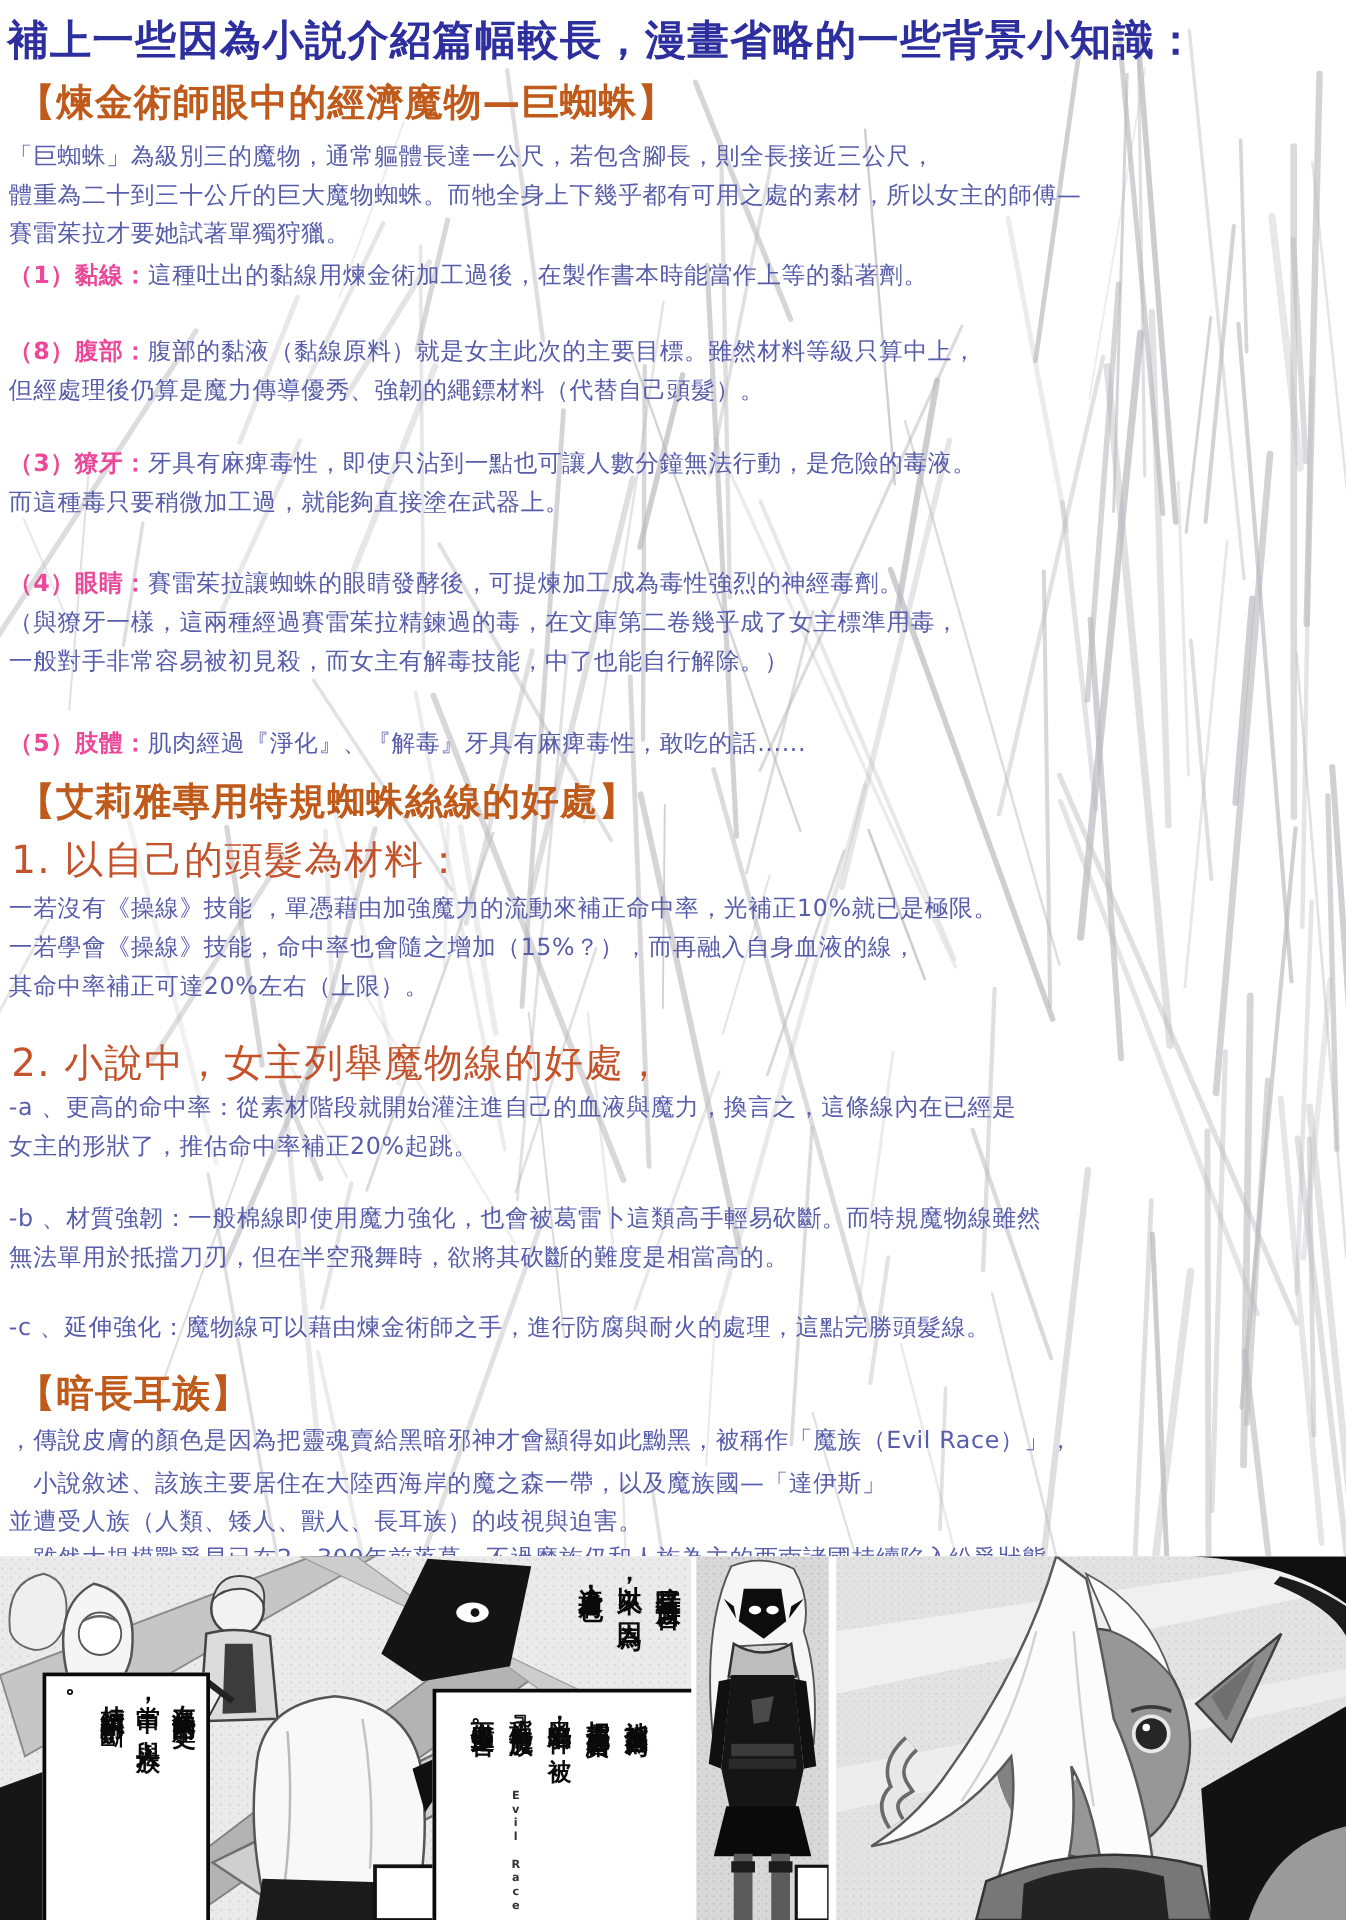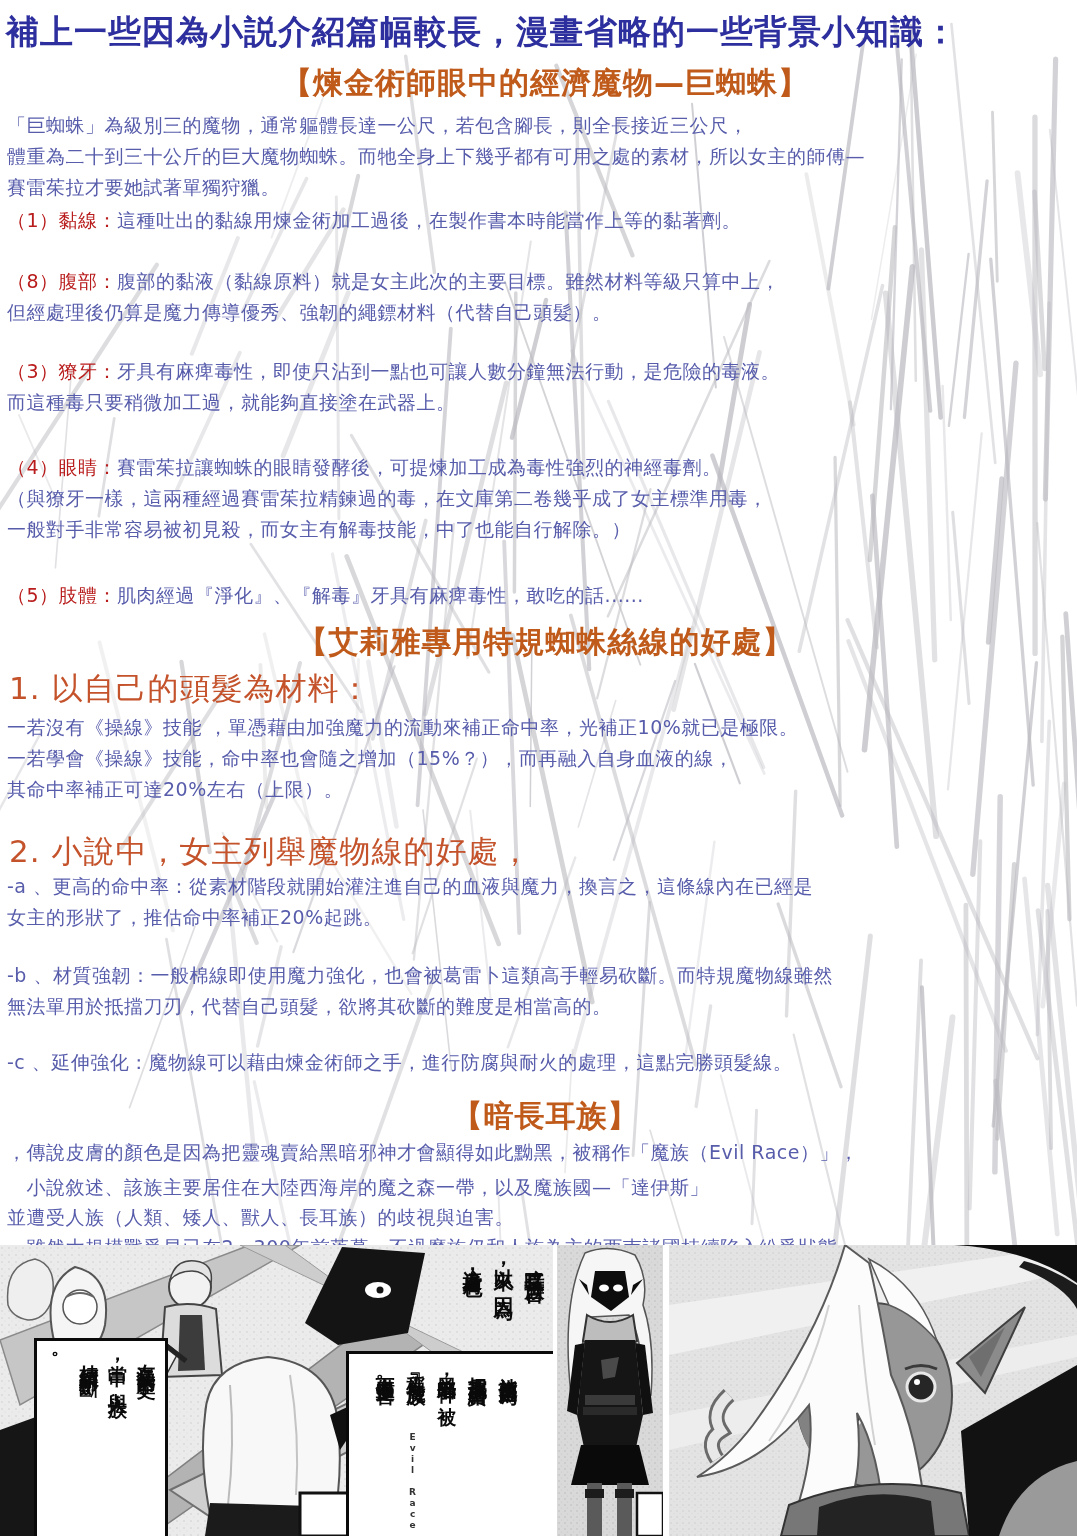--- a/index.html
+++ b/index.html
@@ -6,26 +6,26 @@
   body{
     width:1077px;height:1536px;position:relative;background:#ffffff;overflow:hidden;
     font-family:"DejaVu Sans","Liberation Sans",sans-serif;
   }
   #texture{position:absolute;left:0;top:0;z-index:0;pointer-events:none;}
   .content{position:absolute;left:0;top:0;width:1077px;z-index:1;padding:0;}
   .title{
     margin:10px 0 0 6px;font-size:33px;font-weight:bold;color:#2d2f9e;letter-spacing:1px;line-height:44px;
   }
   .h{
-    margin-left:14px;font-size:30px;font-weight:bold;color:#bf5a1a;line-height:42px;letter-spacing:1px;text-align:center;
+    margin-left:14px;font-size:30px;font-weight:bold;color:#bf5a1a;line-height:42px;letter-spacing:1px;
   }
   .b{
     margin-left:7px;font-size:19px;line-height:31px;color:#575cab;letter-spacing:0.5px;
   }
-  .lbl{color:#b91c1c;font-weight:normal;}
+  .lbl{color:#ec4899;font-weight:bold;}
   .pt{margin-left:9px;font-size:31px;line-height:32px;color:#c4532c;letter-spacing:1px;}
   
   .manga{position:absolute;left:0;top:1245px;width:1077px;height:291px;background:#fff;z-index:2;}
   .panel{position:absolute;top:0;height:291px;overflow:hidden;background:#e9e9e9;}
   .panel svg{position:absolute;left:0;top:0;}
   .vtext{
     writing-mode:vertical-rl;text-orientation:upright;white-space:pre-line;
     font-family:"DejaVu Serif","Liberation Serif",serif;font-weight:bold;color:#0a0a0a;
   }
   .caption{position:absolute;left:452px;top:8px;width:98px;height:150px;z-index:3;
@@ -203,21 +203,21 @@
   <div class="h" style="margin-top:10px">【艾莉雅專用特規蜘蛛絲線的好處】</div>
   <div class="pt" style="margin-top:9px">1. 以自己的頭髮為材料：</div>
   <div class="b" style="margin-top:8px">一若沒有《操線》技能 ，單憑藉由加強魔力的流動來補正命中率，光補正10%就已是極限。</div>
   <div class="b">一若學會《操線》技能，命中率也會隨之增加（15%？），而再融入自身血液的線，</div>
   <div class="b">其命中率補正可達20%左右（上限）。</div>
 
   <div class="pt" style="margin-top:30px">2. 小說中，女主列舉魔物線的好處，</div>
   <div class="b" style="margin-top:4px">-a 、更高的命中率：從素材階段就開始灌注進自己的血液與魔力，換言之，這條線內在已經是</div>
   <div class="b">女主的形狀了，推估命中率補正20%起跳。</div>
   <div class="b" style="margin-top:27px">-b 、材質強韌：一般棉線即使用魔力強化，也會被葛雷卜這類高手輕易砍斷。而特規魔物線雖然</div>
-  <div class="b">無法單用於抵擋刀刃，代替自己頭髮，欲將其砍斷的難度是相當高的。</div>
+  <div class="b">無法單用於抵擋刀刃，但在半空飛舞時，欲將其砍斷的難度是相當高的。</div>
   <div class="b" style="margin-top:25px">-c 、延伸強化：魔物線可以藉由煉金術師之手，進行防腐與耐火的處理，這點完勝頭髮線。</div>
 
   <div class="h" style="margin-top:17px">【暗長耳族】</div>
   <div class="b" style="line-height:30px">，傳說皮膚的顏色是因為把靈魂賣給黑暗邪神才會顯得如此黝黑，被稱作「魔族（Evil Race）」，</div>
   <div class="b" style="margin-top:5px;line-height:30px">　小說敘述、該族主要居住在大陸西海岸的魔之森一帶，以及魔族國—「達伊斯」</div>
   <div class="b" style="line-height:30px">並遭受人族（人類、矮人、獸人、長耳族）的歧視與迫害。</div>
   <div class="b" style="line-height:30px">　雖然大規模戰爭早已在2、300年前落幕，不過魔族仍和人族為主的西南諸國持續陷入紛爭狀態。</div>
 </div>
 
 <div class="manga">

